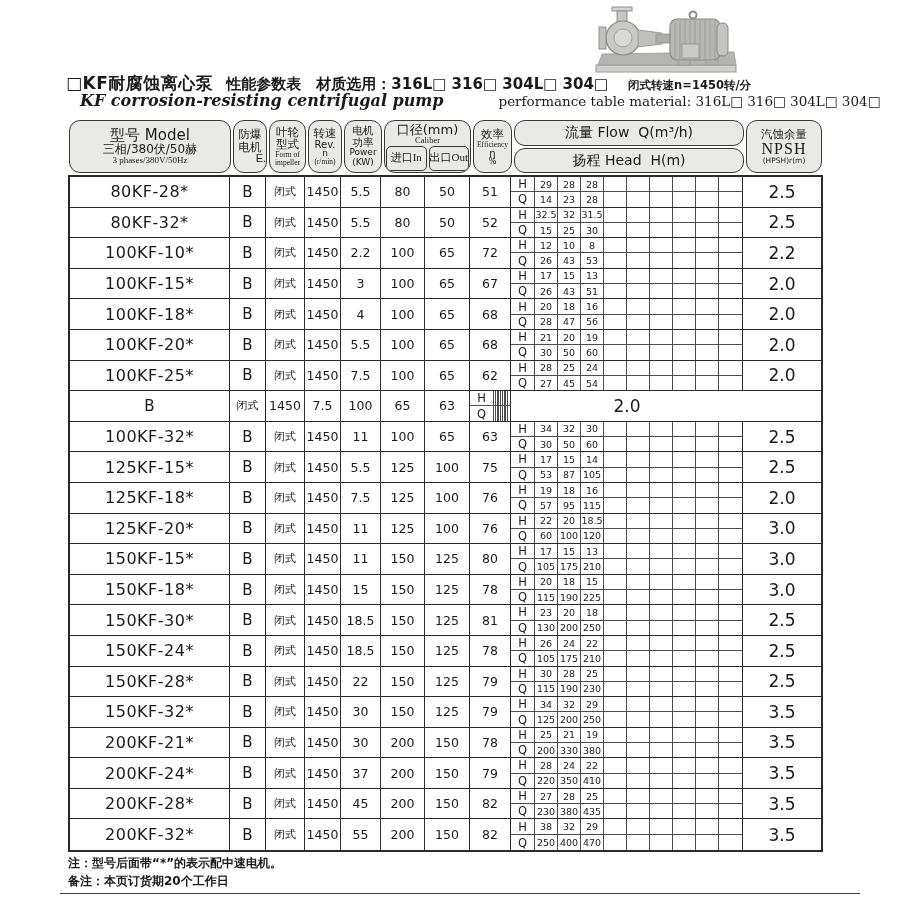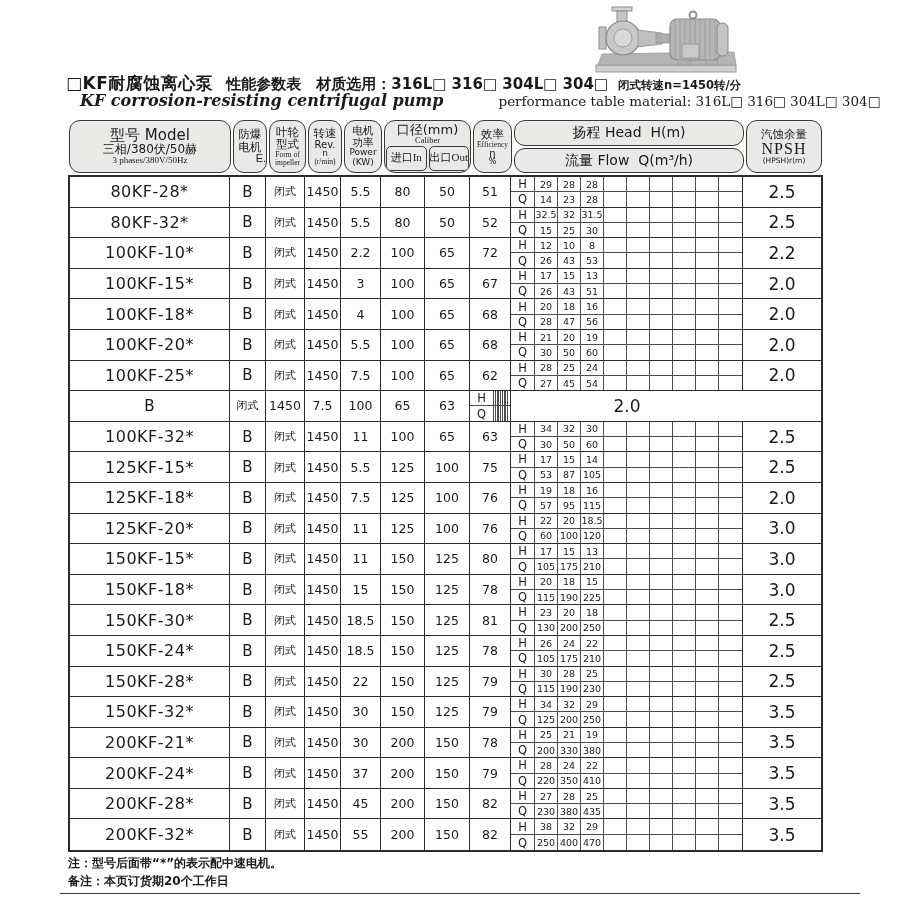--- a/index.html
+++ b/index.html
@@ -9,21 +9,21 @@
     overflow:hidden;
   }
   *{box-sizing:border-box;}
   
   .pump{position:absolute;left:586px;top:2px;width:162px;height:76px;}
   
   .title-line1{position:absolute;left:66px;top:72px;display:flex;align-items:baseline;white-space:nowrap;font-weight:bold;}
   .t-product{font-size:17px;letter-spacing:.5px;}
   .t-table{font-size:15px;margin-left:13px;}
   .t-material{font-size:15px;margin-left:15px;}
-  .t-speed{font-size:11.5px;margin-left:10px;}
+  .t-speed{font-size:11.5px;margin-left:20px;}
   .title-line2{position:absolute;left:80px;top:91px;display:flex;align-items:baseline;white-space:nowrap;}
   .t-en-product{font-family:"DejaVu Serif","Liberation Serif",serif;font-style:italic;font-weight:bold;font-size:16px;}
   .t-en-rest{font-family:"DejaVu Serif","Liberation Serif",serif;font-size:13.5px;margin-left:55px;}
   
   .theader{position:absolute;left:68px;top:119px;width:755px;height:55px;
     display:grid;grid-template-columns:164px 36px 39px 36px 40px 89px 41px 232px 78px;}
   .hbox{background:#e9e9e5;border:1.6px solid #3a3a3a;border-radius:11px;margin:1px;
     display:flex;flex-direction:column;align-items:center;justify-content:center;
     text-align:center;line-height:1.08;overflow:hidden;padding:1px 0;}
   .h-model-main{font-size:15px;}
@@ -141,22 +141,22 @@
       <div class="cal-sub-box">出口Out</div>
     </div>
   </div>
   <div class="hbox">
     <div class="h-cn-sm">效率</div>
     <div class="h-en-xs">Efficiency</div>
     <div class="h-eff-sym">η</div>
     <div class="h-eff-unit">%</div>
   </div>
   <div class="hf-cell">
+    <div class="hbox hf">流量 Flow  Q(m³/h)</div>
     <div class="hbox hf">扬程 Head  H(m)</div>
-    <div class="hbox hf">流量 Flow  Q(m³/h)</div>
   </div>
   <div class="hbox">
     <div class="h-cn-sm">汽蚀余量</div>
     <div class="h-npsh-en">NPSH</div>
     <div class="h-npsh-unit">(HPSH)r(m)</div>
   </div>
 </div>
 
 <div class="tbody">
     <div class="trow">

